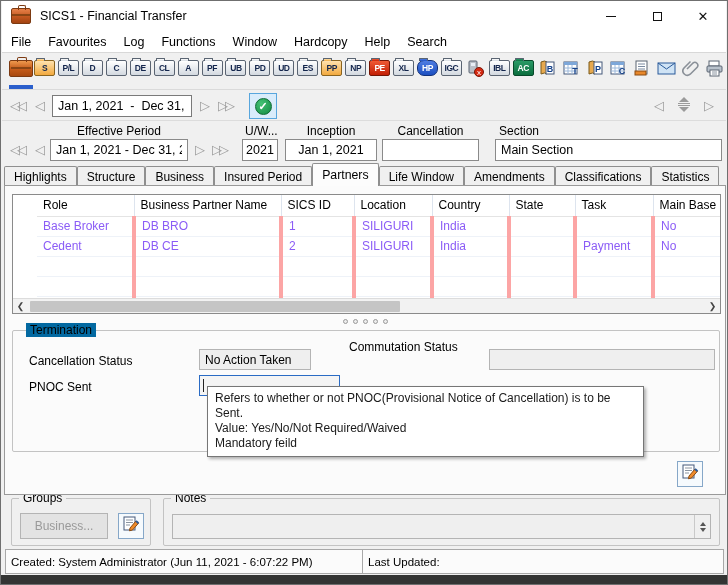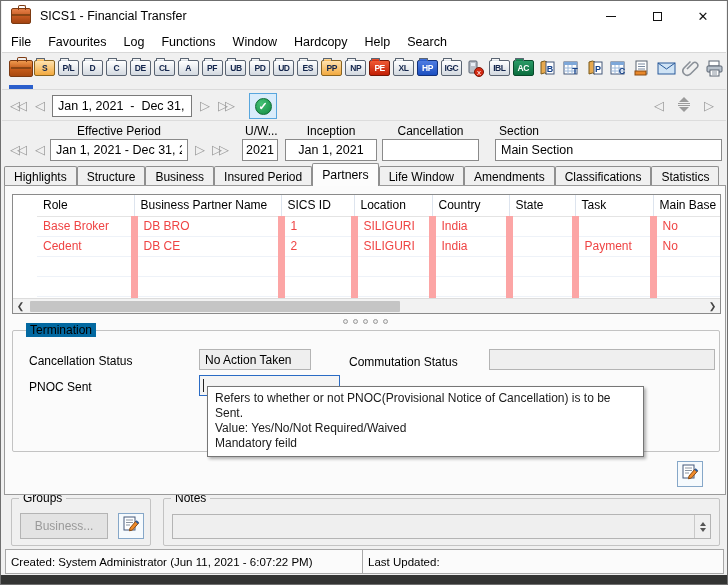--- a/index.html
+++ b/index.html
@@ -21,21 +21,21 @@
   .menubar { position:absolute; left:1px; top:30px; right:1px; height:22px; background:#ffffff; display:flex; align-items:center; padding-left:9px; gap:17px; border-bottom:1px solid #d8d8d8; font-size:12.5px; }
   .menu-item { color:#000; cursor:default; }
 
   
   .toolbar { position:absolute; left:1px; top:53px; right:1px; height:36px; background:#f0f0f0; display:flex; align-items:flex-start; padding:3px 0 0 7px; gap:1px; border-bottom:1px solid #dadada; }
   .tb-item { width:23px; height:28px; display:flex; flex-direction:column; align-items:center; justify-content:flex-start; position:relative; }
   .tb-box { width:21px; height:16px; margin-top:3px; border:1px solid #5a6472; border-radius:2px; background:linear-gradient(180deg,#ffffff,#d3d9e0); color:#14264d; font-size:8.5px; font-weight:bold; display:flex; align-items:center; justify-content:center; position:relative; letter-spacing:-0.5px; }
   .tb-box::before { content:""; position:absolute; left:1px; top:-3px; width:7px; height:2px; background:inherit; border:1px solid #5a6472; border-bottom:none; border-radius:1px 1px 0 0; }
   .tb-box.amber { background:linear-gradient(180deg,#ffe2ae,#f2a93e); border-color:#8a6420; }
   .tb-box.red   { background:linear-gradient(180deg,#ef5a35,#c21f05); border-color:#731505; color:#fff; }
-  .tb-box.blue  { background:linear-gradient(180deg,#4e7ce2,#1c4fc0); border-color:#11307a; color:#fff; }
+  .tb-box.blue  { background:linear-gradient(180deg,#4e7ce2,#1c4fc0); border-color:#11307a; color:#fff;border-radius:7px; }
   .tb-box.green { background:linear-gradient(180deg,#2a9a66,#0b6e3e); border-color:#07492a; color:#fff; }
   .tb-brief { width:24px; height:17px; margin-top:3px; position:relative; background:linear-gradient(180deg,#ef9a4e,#c75d1c 50%,#a84a10); border:1px solid #7c3a12; border-radius:2px; }
   .tb-brief::before { content:""; position:absolute; left:7px; top:-4px; width:8px; height:4px; border:1px solid #7c3a12; border-bottom:none; border-radius:2px 2px 0 0; }
   .tb-brief::after { content:""; position:absolute; left:1px; right:1px; top:6px; height:2px; background:#8a4514; }
   .tb-active-bar { position:absolute; left:0; bottom:-4px; width:24px; height:4px; background:#2b5fcc; }
   .tb-item svg { margin-top:3px; }
 
   
   .navrow { position:absolute; left:1px; top:90px; right:1px; height:30px; background:#f0f0f0; border-bottom:1px solid #dcdcdc; }
   .arrow { color:#9a9a9a; font-size:13px; line-height:1; display:inline-block; }
@@ -59,21 +59,21 @@
   .tab { height:20px; padding:0 9px; background:#f0f0f0; border:1px solid #8f8f8f; border-bottom:none; display:flex; align-items:center; font-size:12px; color:#000; margin-right:0; border-radius:2px 2px 0 0; }
   .tab.active { height:23px; background:#fcfcfc; position:relative; z-index:3; font-size:12.3px; }
 
   
   .panel { position:absolute; left:3px; top:184px; width:722px; height:310px; background:#fbfbfb; border:1px solid #9a9a9a; z-index:2; }
 
   
   .grid-wrap { position:absolute; left:7px; top:8px; width:709px; height:120px; border:1px solid #8a8a8a; background:#fff; overflow:hidden; }
   .grid { width:100%; border-collapse:collapse; table-layout:fixed; background:#fff;margin-left:24px; }
   .grid th { font-weight:normal; text-align:left; font-size:12px; color:#000; height:21px; padding:0 6px; border-right:1px solid #dde4ee; border-bottom:1px solid #e4e4e4; background:#fff; overflow:hidden; white-space:nowrap; }
-  .grid td { font-size:12px; color:#ef4444; height:20px; padding:0 6px; border-right:7px solid #fca5a5; border-bottom:1px solid #eef2f8; overflow:hidden; white-space:nowrap; }
+  .grid td { font-size:12px; color:#8b5cf6; height:20px; padding:0 6px; border-right:4px solid #fca5a5; border-bottom:1px solid #eef2f8; overflow:hidden; white-space:nowrap; }
   .hscroll { position:absolute; left:0; right:0; bottom:0; height:15px; background:#f2f2f2; border-top:1px solid #dcdcdc; display:flex; align-items:center; }
   .hs-arrow { width:15px; text-align:center; font-size:9px; color:#444; }
   .hs-thumb { height:11px; width:370px; margin-left:2px; background:#c5c5c5; border-radius:1px; }
 
   
   .dots { position:absolute; left:0; right:0; top:131px; height:8px; display:flex; justify-content:center; gap:5px; align-items:center; }
   .dot { width:5px; height:5px; border-radius:50%; border:1px solid #9a9a9a; background:#ececec; }
 
   
   .groupbox { position:absolute; border:1px solid #c3c3c3; border-radius:2px; }
@@ -409,21 +409,21 @@
         <span class="dot"></span>
         <span class="dot"></span>
     </div>
 
     <div class="groupbox term">
       <span class="gb-label">Termination</span>
       <span class="fld-label" style="left:16px;top:23px;">Cancellation Status</span>
       <div class="fld-gray" style="left:186px;top:18px;width:112px;">
         <span>No Action Taken</span>
       </div>
-      <span class="fld-label" style="left:336px;top:24px;">Commutation Status</span>
+      <span class="fld-label" style="left:336px;top:9px;">Commutation Status</span>
       <div class="fld-gray" style="left:476px;top:18px;width:226px;">
         <span></span>
       </div>
       <span class="fld-label" style="left:16px;top:49px;">PNOC Sent</span>
       <div class="fld-focus" style="left:186px;top:44px;width:141px;">
         <span class="caret"></span>
       </div>
     </div>
 
     <div class="tooltip">

